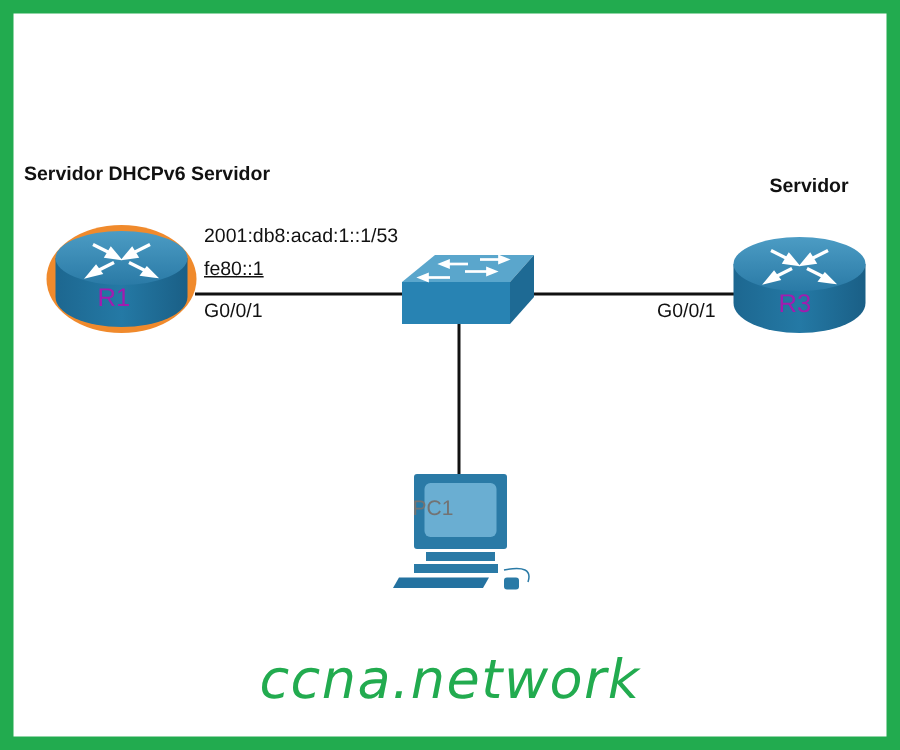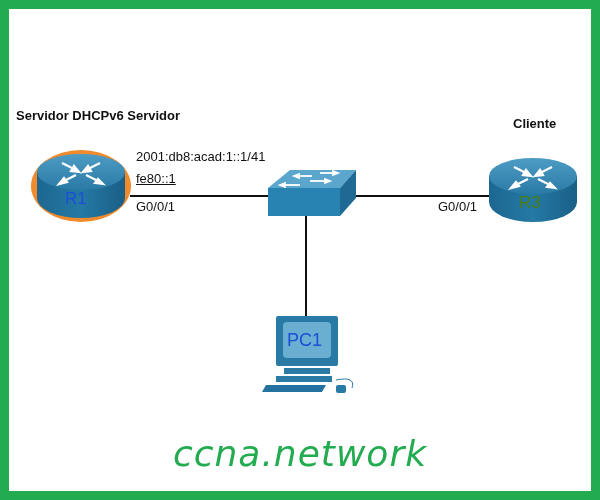--- a/index.html
+++ b/index.html
@@ -84,24 +84,24 @@
     <rect x="276" y="376" width="56" height="6" fill="#2a7aa6"></rect>
     <polygon points="266,385 326,385 322,392 262,392" fill="#2472a0"></polygon>
     <path d="M336 380 Q356 376 352 388" fill="none" stroke="#2a7aa6" stroke-width="1"></path>
     <rect x="336" y="385" width="10" height="8" rx="2" fill="#2a7aa6"></rect>
   </g>
 </svg>
 
 <div class="frame"></div>
 
 <div class="lbl bold" style="left:16px;top:108px;">Servidor DHCPv6 Servidor</div>
-<div class="lbl bold" style="left:513px;top:116px;">Cliente</div>
+<div class="lbl bold" style="left:513px;top:116px;">Servidor</div>
 
-<div class="lbl" style="left:136px;top:149px;">2001:db8:acad:1::1/41</div>
+<div class="lbl" style="left:136px;top:149px;">2001:db8:acad:1::1/53</div>
 <div class="lbl" style="left:136px;top:171px;text-decoration:underline;">fe80::1</div>
 <div class="lbl" style="left:136px;top:199px;">G0/0/1</div>
 <div class="lbl" style="left:438px;top:199px;">G0/0/1</div>
 
-<div class="lbl" style="left:65px;top:189px;color:#1d4ed8;font-size:17px;">R1</div>
-<div class="lbl" style="left:519px;top:193px;color:#4d7c0f;font-size:17px;">R3</div>
-<div class="lbl" style="left:287px;top:330px;color:#1d4ed8;font-size:18px;">PC1</div>
+<div class="lbl" style="left:65px;top:189px;color:#a21caf;font-size:17px;">R1</div>
+<div class="lbl" style="left:519px;top:193px;color:#a21caf;font-size:17px;">R3</div>
+<div class="lbl" style="left:275px;top:330px;color:#737373;font-size:14px;">PC1</div>
 
 <div class="brand">ccna.network</div>
 
 </body></html>

